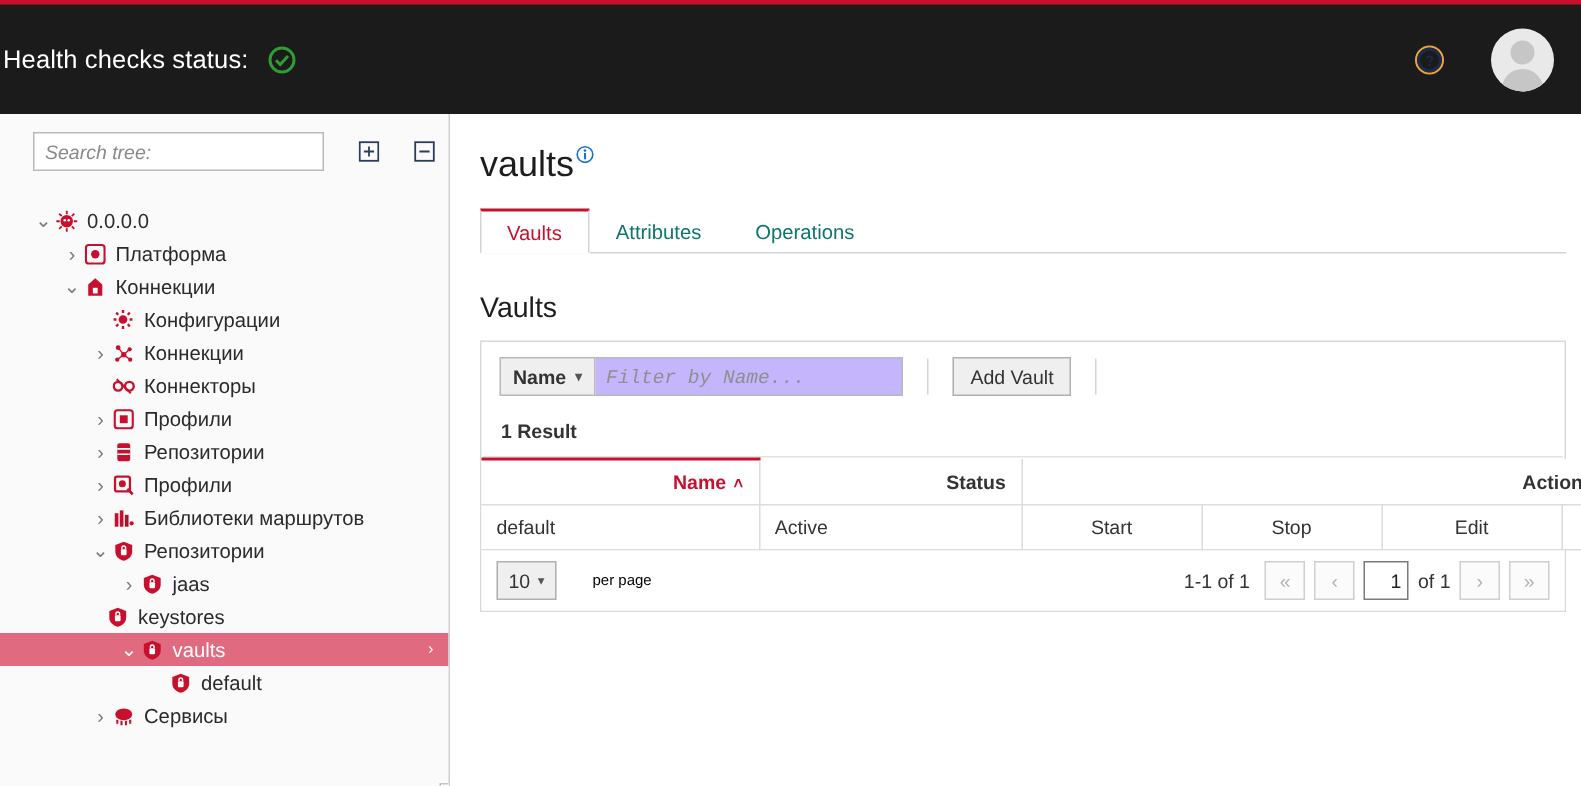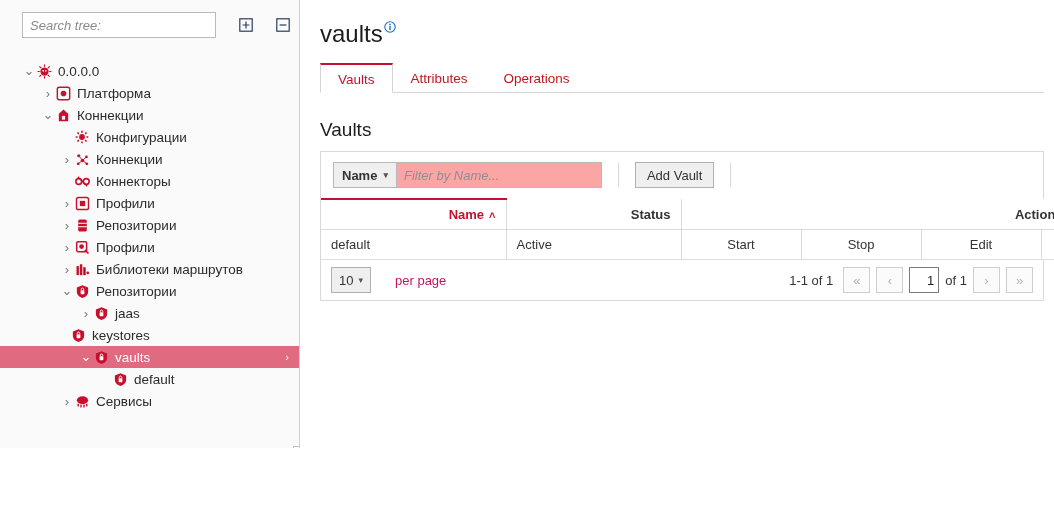--- a/index.html
+++ b/index.html
@@ -115,21 +115,21 @@
   }
   .info-icon { width:12px; height:12px; margin-top:1px; display:block; cursor:pointer; }
 
   .tabs {
     display:flex; align-items:flex-end;
     border-bottom:1px solid #d4d4d4;
     height:31px;
   }
   .tab {
     padding:0 17px; height:30px; line-height:30px;
-    font-size:13.5px; color:#b91c1c; cursor:pointer;
+    font-size:13.5px; color:#0f766e; cursor:pointer;
     border:1px solid transparent; border-bottom:none;
     position:relative; top:1px;
   }
   .tab.active {
     color:#c8102e; background:#fff;
     border:1px solid #d4d4d4; border-bottom:1px solid #fff;
     border-top:2px solid #c8102e;
   }
 
   .section-title {
@@ -148,22 +148,22 @@
   .filter-group { display:flex; align-items:stretch; }
   .filter-select {
     display:flex; align-items:center; gap:6px;
     height:26px; padding:0 8px;
     border:1px solid #b9b9b9; background:#efefef;
     font-size:13px; font-weight:bold; color:#333; cursor:pointer;
   }
   .filter-select .caret { font-size:9px; color:#555; }
   .filter-input {
     width:205px; height:26px;
-    border:1px solid #b9b9b9; border-left:none; background:#fca5a5;
-    font-family:Liberation Sans, sans-serif;
+    border:1px solid #b9b9b9; border-left:none; background:#c4b5fd;
+    font-family:Liberation Mono, monospace;
     font-size:13px; font-style:italic; color:#555;
     padding:0 7px; outline:none;
   }
   .filter-input::placeholder { color:#8f8f8f; font-style:italic; }
   .tb-sep { width:1px; height:24px; background:#d5d5d5; margin:0 16px; }
   .btn {
     height:26px; padding:0 11px;
     border:1px solid #b0b0b0; background:#efefef;
     font-family:"Liberation Sans", sans-serif;
     font-size:13px; color:#333; cursor:pointer;
@@ -206,40 +206,64 @@
     padding:7px 10px; gap:24px;
     background:#fff;
   }
   .per-page-select {
     display:flex; align-items:center; gap:5px;
     height:26px; padding:0 7px;
     border:1px solid #b0b0b0; background:#efefef;
     font-size:13px; color:#333; cursor:pointer;
   }
   .per-page-select .caret { font-size:9px; color:#555; }
-  .per-page-label { font-size:13px; color:#be185d; }
+  .per-page-label { font-size:10px; color:#000000; }
   .pager-right { margin-left:auto; display:flex; align-items:center; gap:6px; }
   .range-text { font-size:13px; color:#333; margin-right:4px; }
   .pg-btn {
     width:27px; height:26px; border:1px solid #cfcfcf; background:#fbfbfb;
     color:#b4b4b4; font-size:13px; display:flex; align-items:center;
     justify-content:center; cursor:default;
   }
   .page-input {
     width:30px; height:26px; border:1px solid #7a7a7a; background:#fff;
     text-align:right; font-family:"Liberation Sans", sans-serif;
     font-size:13px; color:#222; padding:0 4px; outline:none;
   }
   .of-text { font-size:13px; color:#333; }
 </style>
 </head>
 <body>
 
 <div class="app">
 
+  <div class="topbar">
+    <div class="health">
+      <span class="health-label">Health checks status:</span>
+      <span>
+        <svg class="check-icon" viewBox="0 0 20 20">
+          <circle cx="10" cy="10" r="8" fill="none" stroke="#2e9e32" stroke-width="2"></circle>
+          <path d="M6 10.2 L8.8 13 L14 7.4" fill="none" stroke="#2e9e32" stroke-width="2"></path>
+        </svg>
+      </span>
+    </div>
+    <div class="topbar-right">
+      <span>
+        <svg class="help-icon" viewBox="0 0 22 22">
+          <circle cx="11" cy="11" r="9" fill="none" stroke="#e8a33d" stroke-width="1.4"></circle>
+          <circle cx="11" cy="11" r="7.2" fill="none" stroke="#1b2a4a" stroke-width="2"></circle>
+          <text x="11" y="15" font-size="10" font-family="Liberation Sans, sans-serif" fill="#1b2a4a" text-anchor="middle" font-weight="bold">?</text>
+        </svg>
+      </span>
+      <span class="avatar">
+        <span class="head"></span>
+        <span class="body"></span>
+      </span>
+    </div>
+  </div>
 
   <div class="body-wrap">
 
     <div class="sidebar">
       <div class="search-row">
         <input class="search-input" type="text" placeholder="Search tree:" style="">
         <span>
           <svg class="tree-tool" viewBox="0 0 14 14">
             <rect x="0.8" y="0.8" width="12.4" height="12.4" fill="none" stroke="#2b3c5e" stroke-width="1.2"></rect>
             <path d="M7 3.6 V10.4 M3.6 7 H10.4" stroke="#2b3c5e" stroke-width="1.2"></path>
@@ -463,20 +487,21 @@
               <span>Name</span>
               <span class="caret">▾</span>
             </div>
             <input class="filter-input" type="text" placeholder="Filter by Name..." style="">
           </div>
           <div class="tb-sep"></div>
           <button class="btn">Add Vault</button>
           <div class="tb-sep2"></div>
         </div>
 
+        <div class="result-row">1 Result</div>
 
         <table class="data">
           <colgroup>
             <col style="width:185px">
               <col style="width:175px">
             <col style="width:120px">
               <col style="width:120px">
               <col style="width:120px">
               <col style="width:32px">
           </colgroup>

